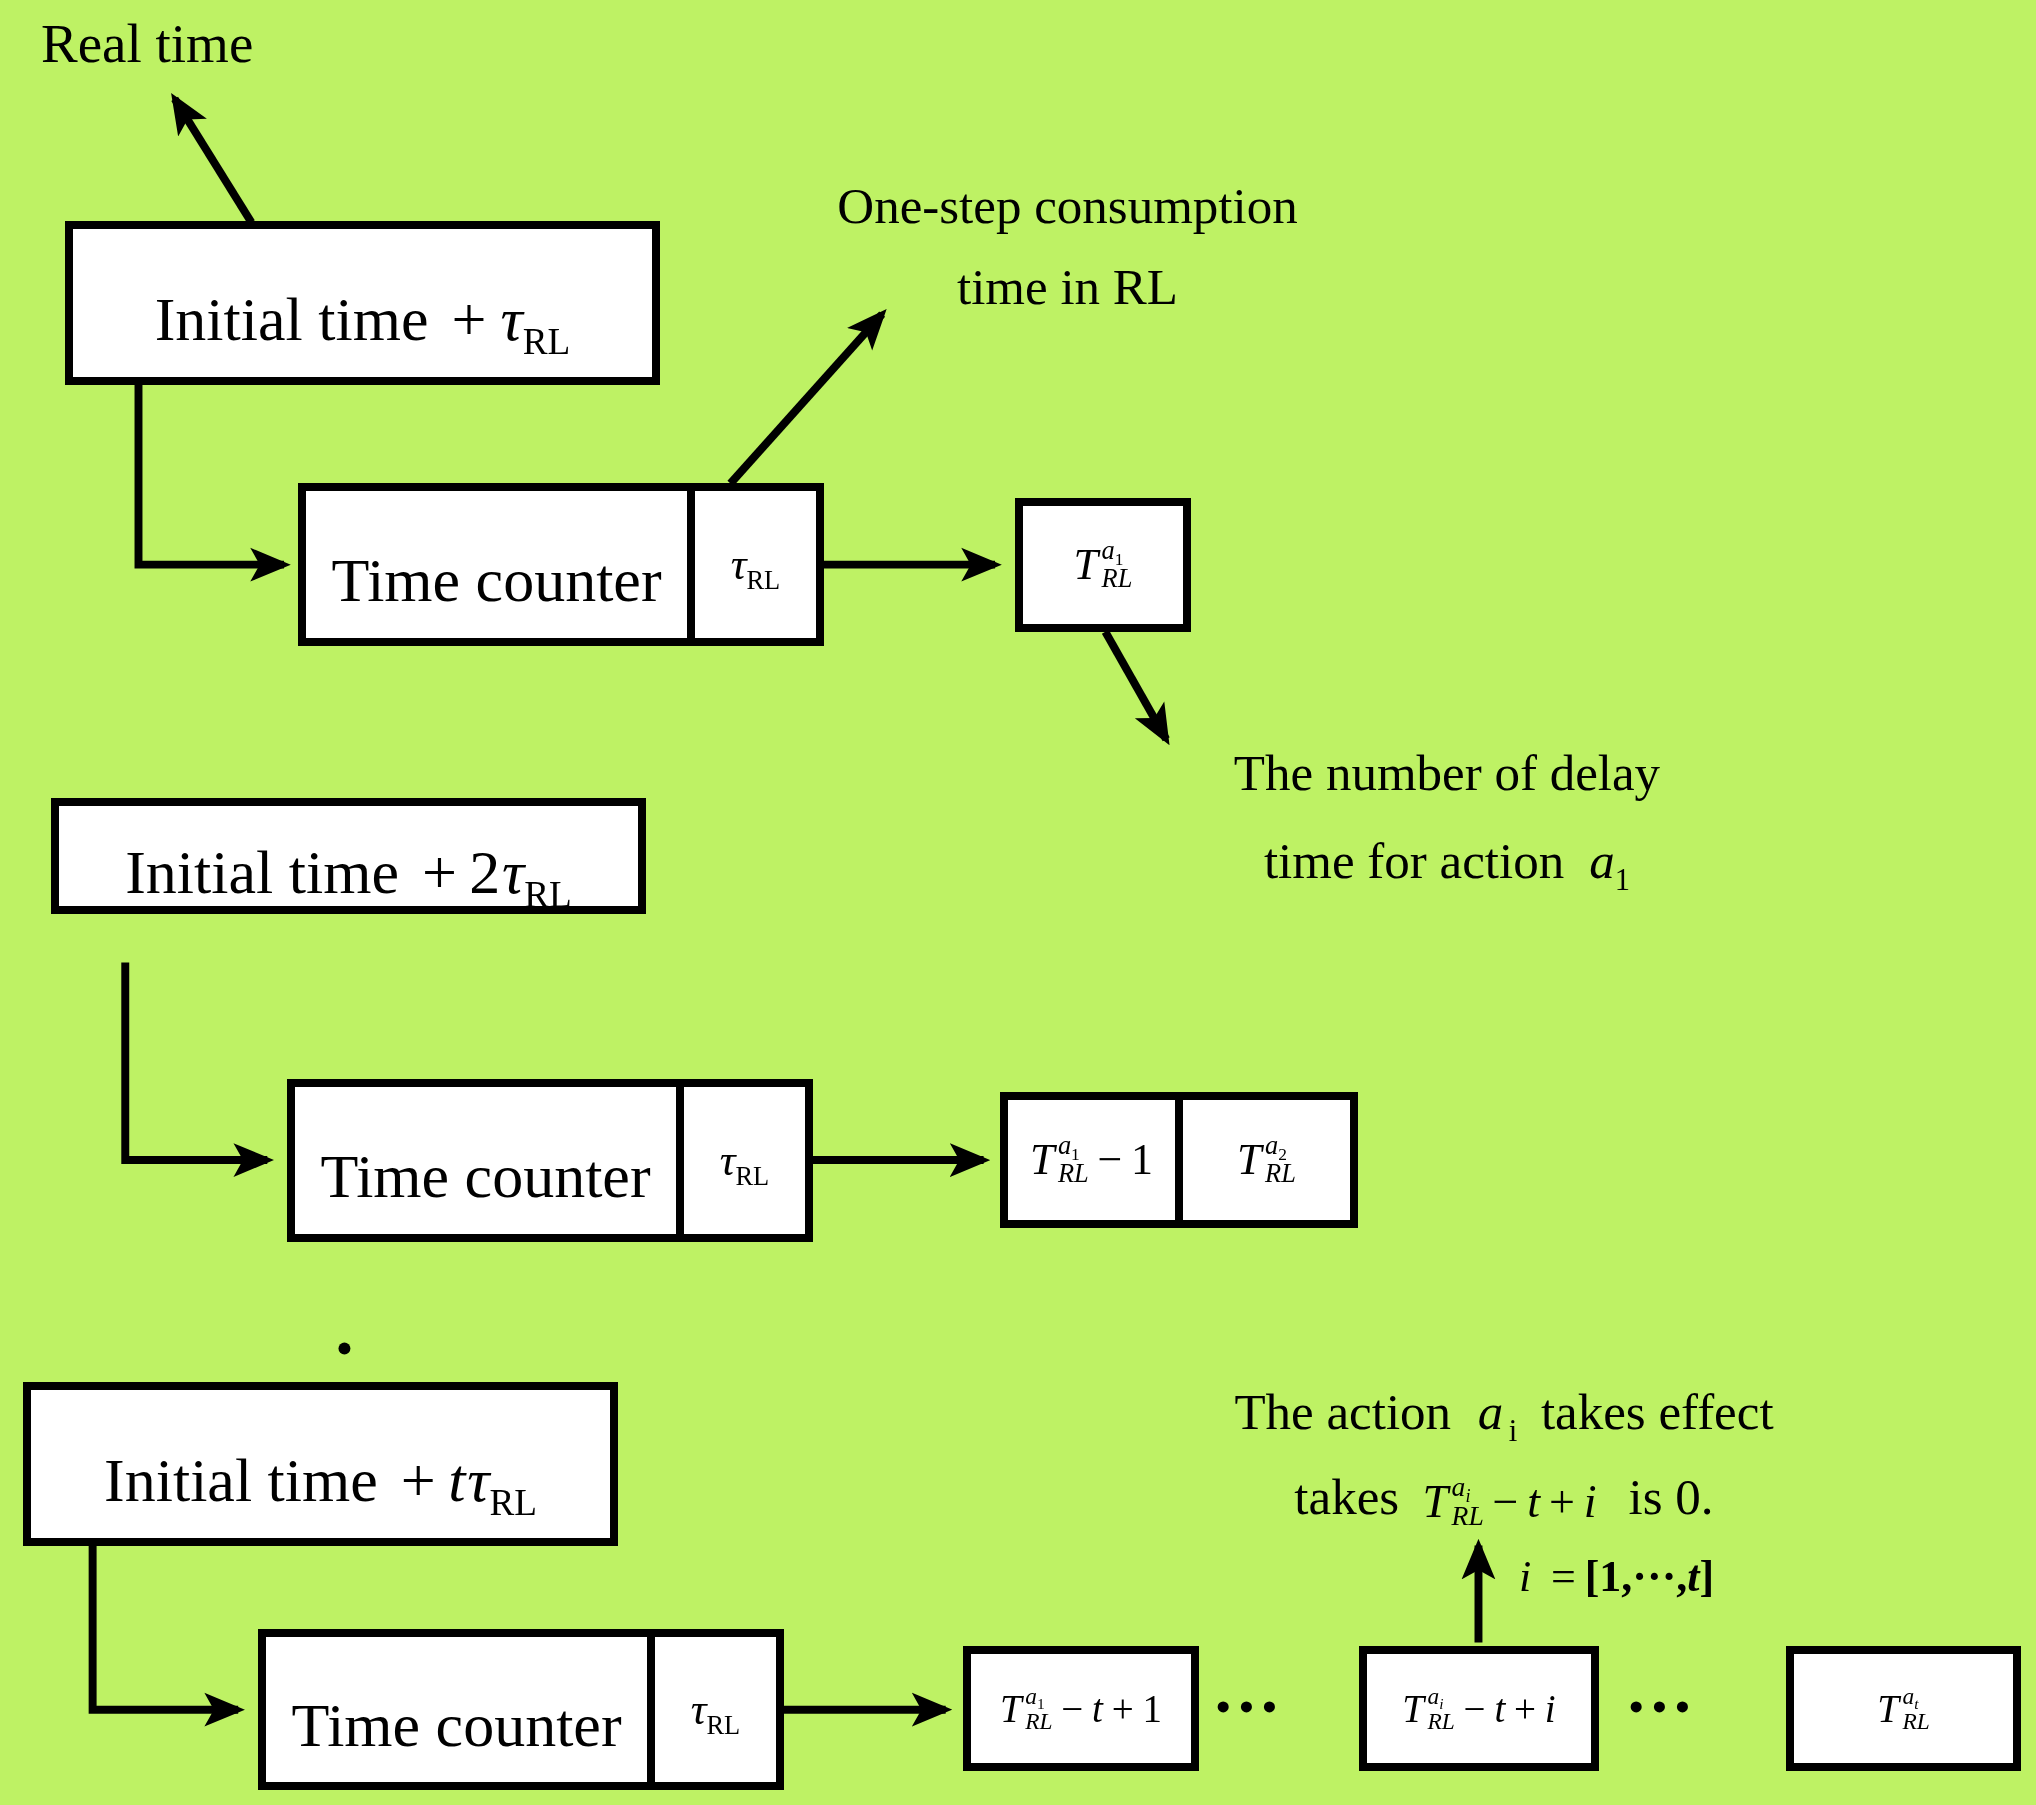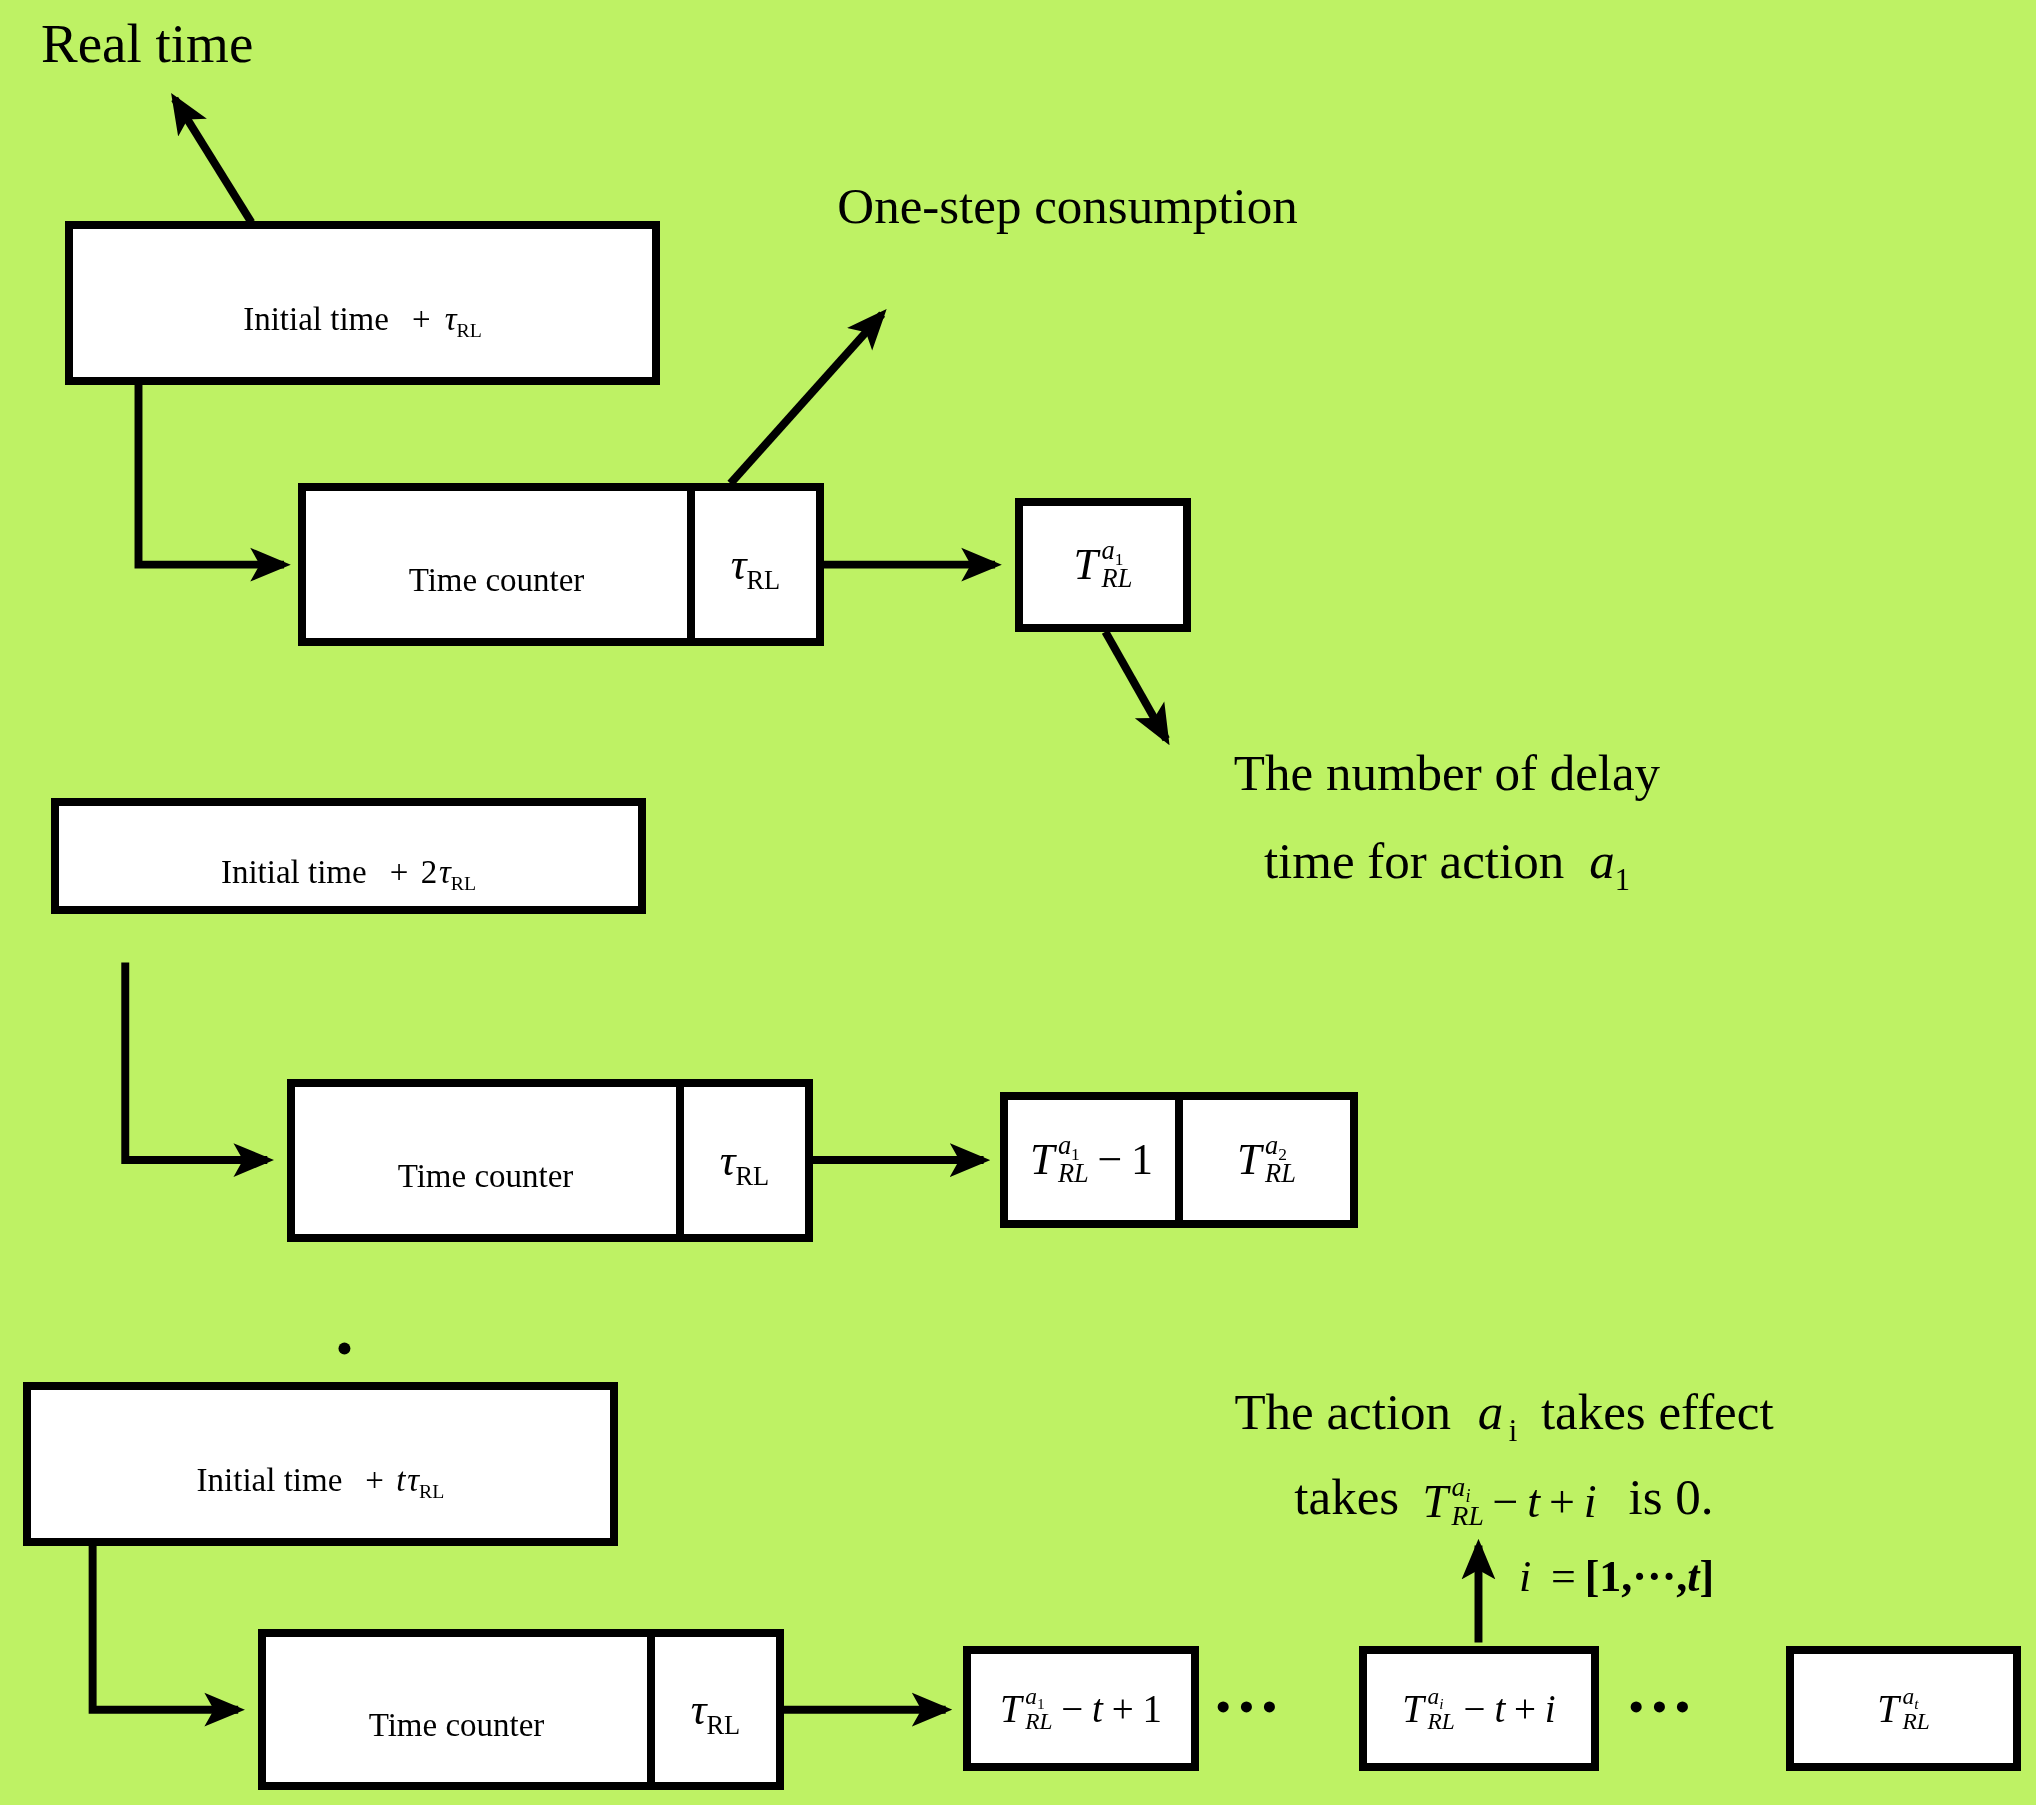--- a/index.html
+++ b/index.html
@@ -23,21 +23,21 @@
   .cells{display:flex;width:100%;height:100%;align-items:stretch;}
   .cell{display:flex;align-items:center;justify-content:center;flex:1;}
   .cell.sep{border-left:8px solid #000;}
   .label{
     position:absolute;z-index:2;
     white-space:nowrap;
   }
   .center{text-align:center;white-space:normal;}
   .fs62{font-size:55px;line-height:1.1;}
   .fs58{font-size:51px;}
-  .fs56{font-size:33px;margin-top:32px;}
+  .fs56{font-size:62px;margin-top:32px;}
   .fs50{font-size:44px;}
   .fs46{font-size:41px;font-weight:bold;letter-spacing:8.8px;}
   .mit{font-style:italic;}
   .rsub{font-size:.60em;font-style:normal;position:relative;top:.38em;letter-spacing:0;}
   .plus{margin:0 12.4px 0 23px;}
   .coef{margin-right:1.8px;}
   
   .tgrp{display:inline-flex;align-items:center;line-height:1;vertical-align:middle;}
   .tbase{font-style:italic;}
   .tstack{display:inline-flex;flex-direction:column;align-items:flex-start;margin-left:3.5px;}
@@ -73,20 +73,21 @@
   <div class="label fs62" style="left:41px;top:14px;">Real time</div>
 
   <div class="box" style="left:65px;top:221px;width:595px;height:164px;">
     <span class="fs56">
       <span>Initial time</span><span class="plus">+</span><span class="coef"></span><span class="mit">τ</span><span class="rsub">RL</span>
     </span>
   </div>
 
   <div class="label fs58 center" style="left:750px;top:166px;width:635px;line-height:81px;">
     <div>One-step consumption</div>
+    <div>time in RL</div>
   </div>
 
   <div class="box" style="left:298px;top:483px;width:526px;height:163px;padding:0;">
     <div class="cells">
       <div class="cell fs56" style="flex:0 0 381px;">
         <span>Time counter</span>
       </div>
       <div class="cell sep fs50">
         <span><span class="mit">τ</span><span class="rsub">RL</span></span>
       </div>

